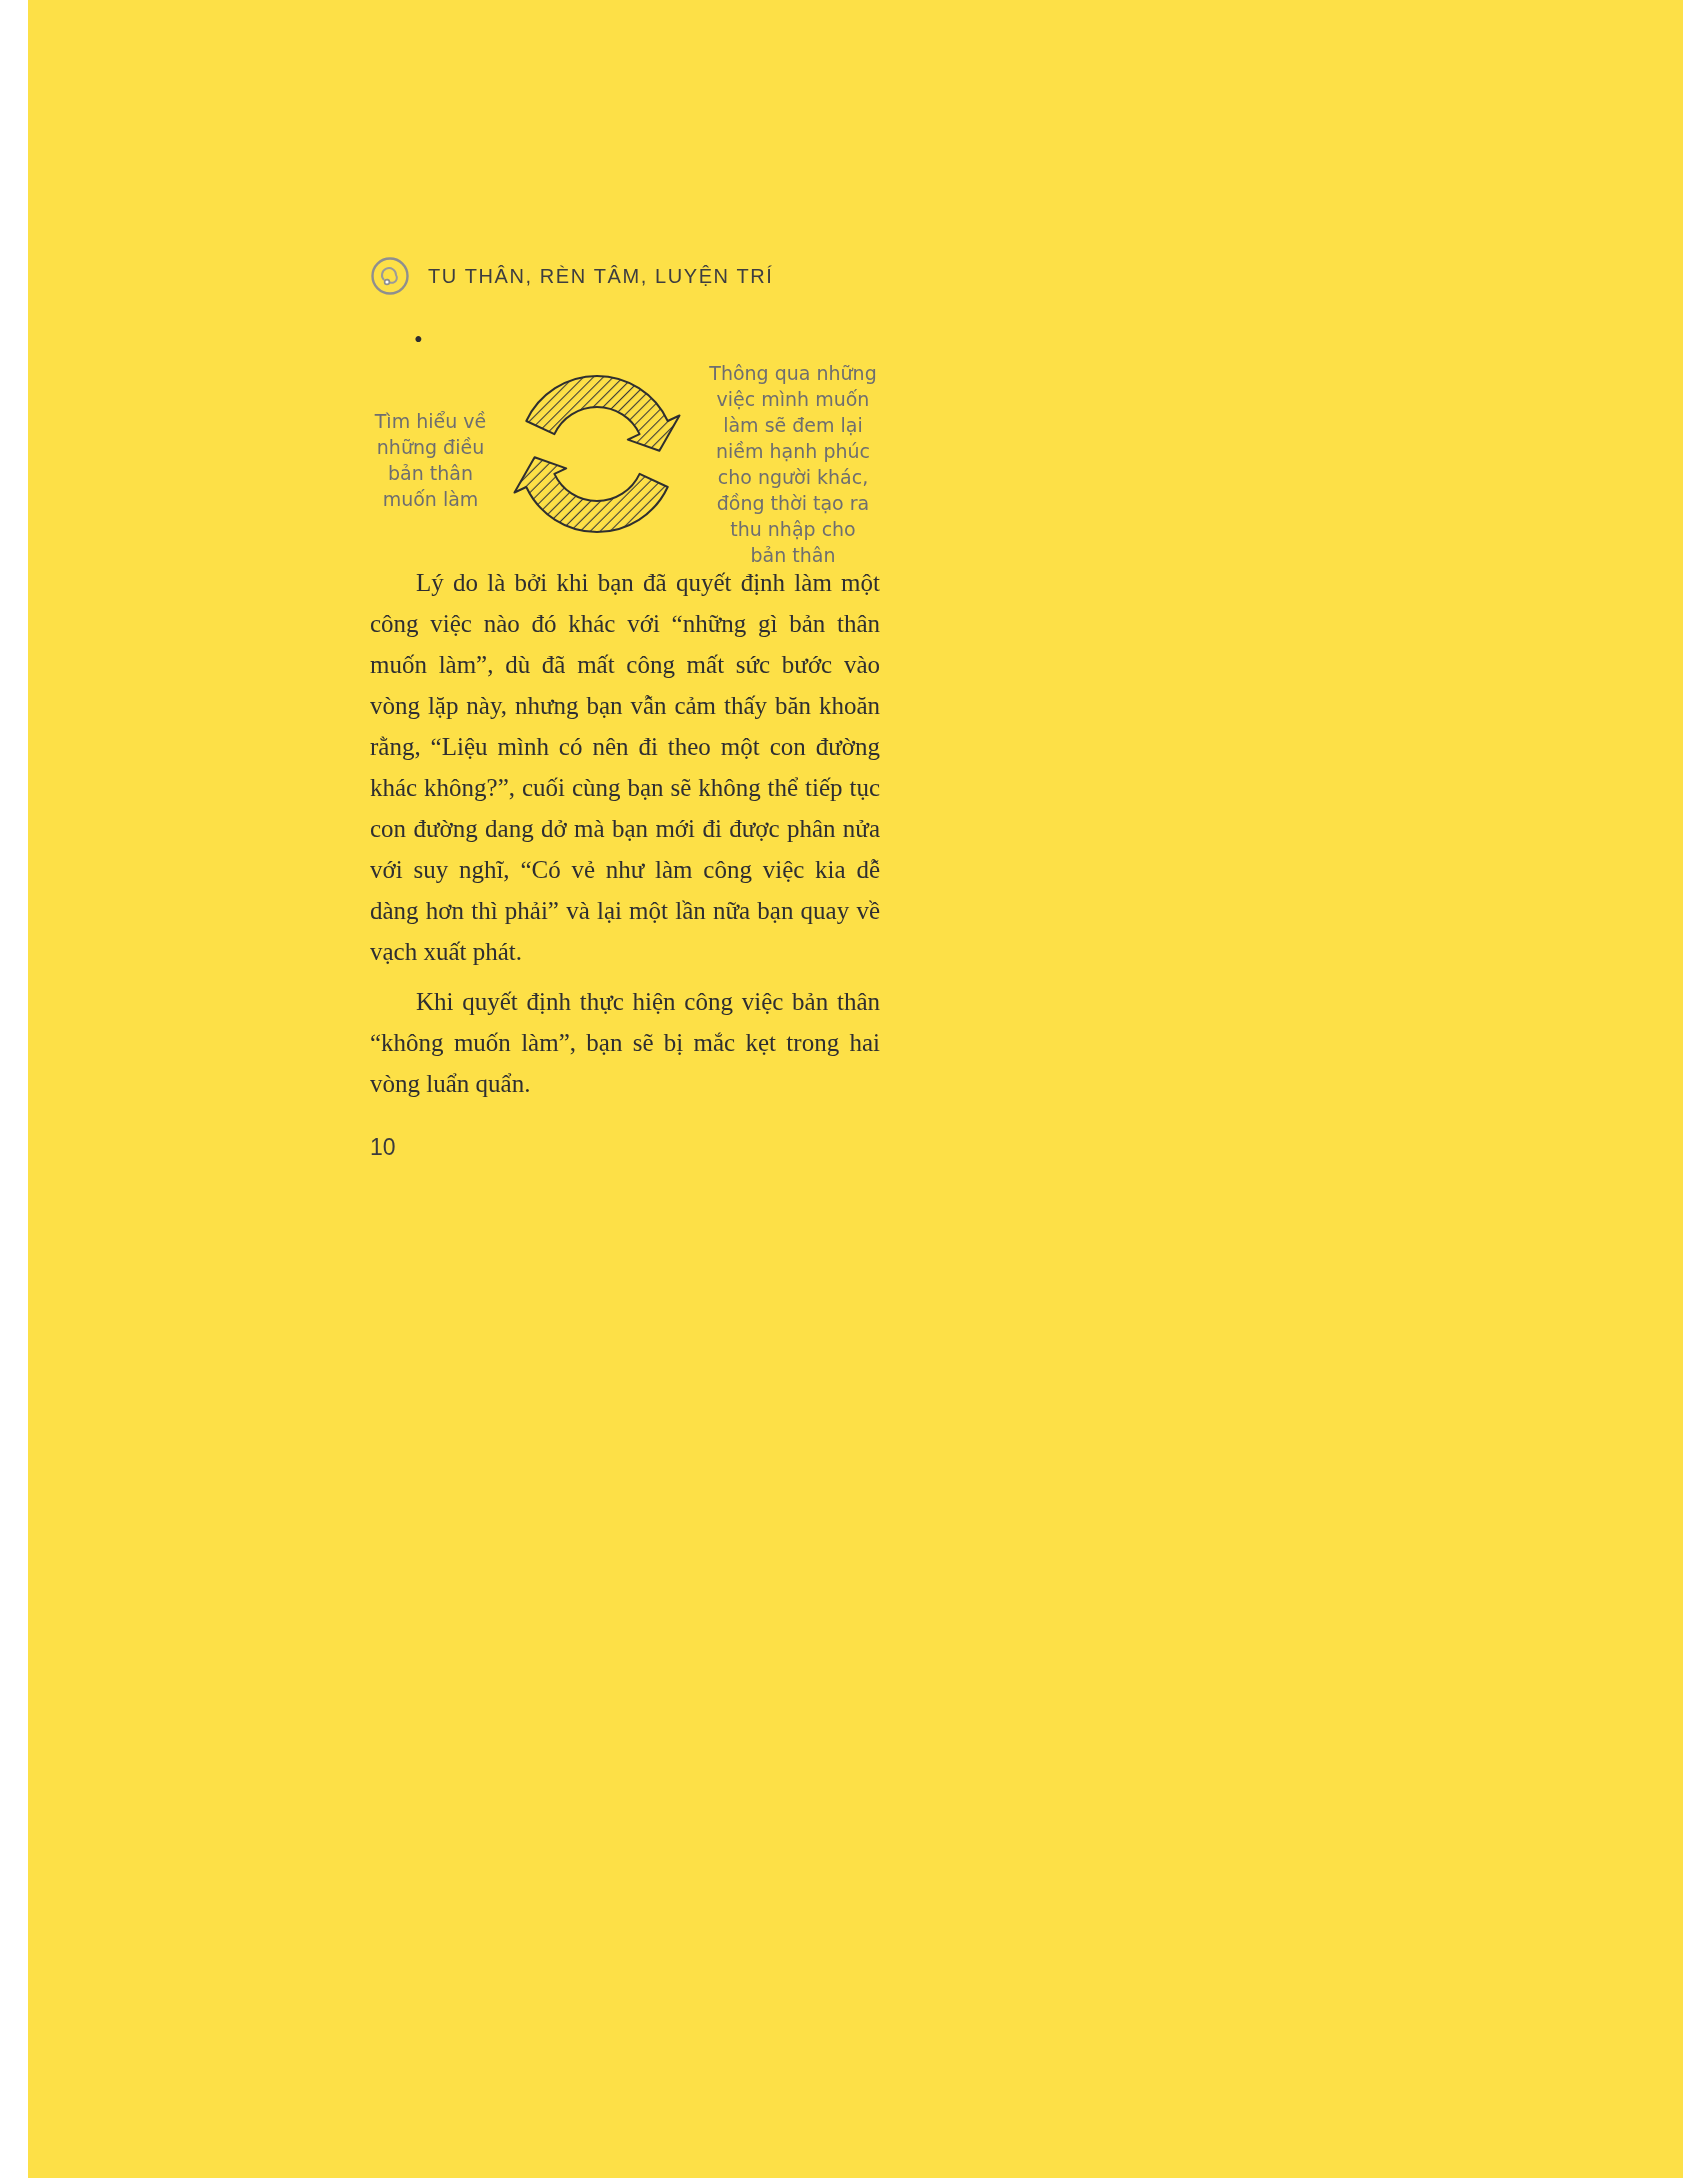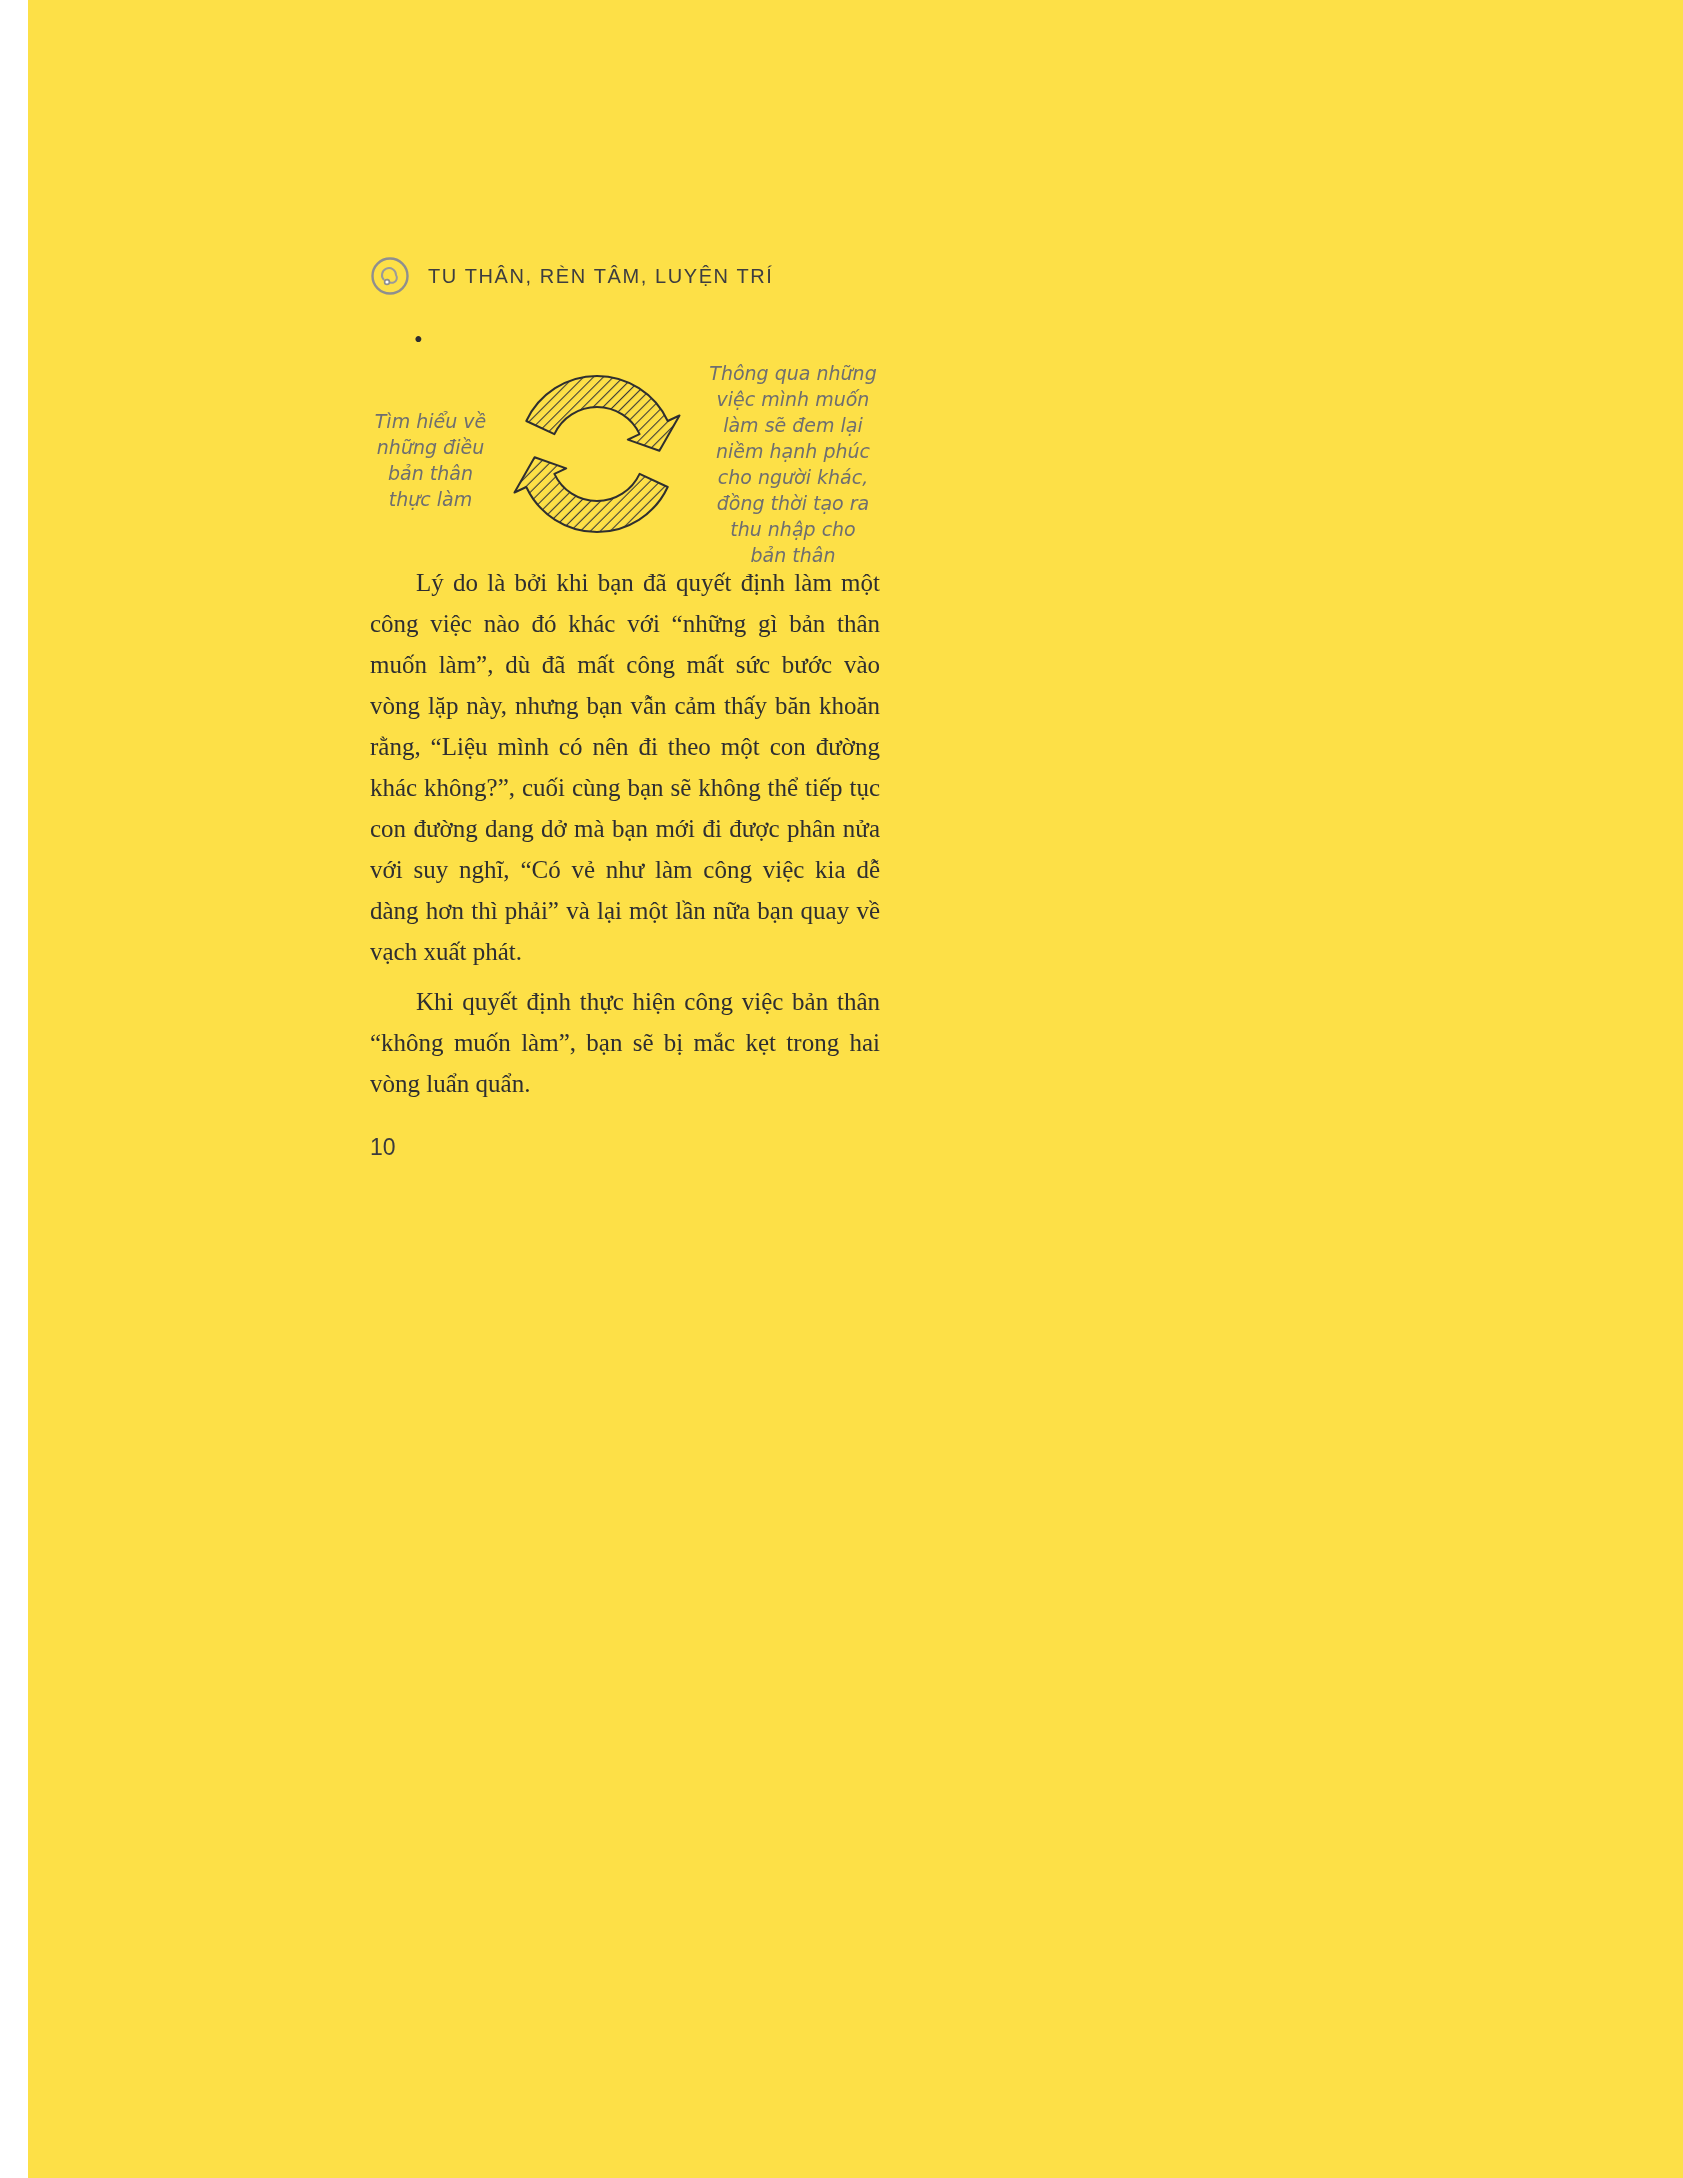--- a/index.html
+++ b/index.html
@@ -69,21 +69,20 @@
     margin-top: 4px;
     font-family: "DejaVu Sans", sans-serif;
     color: #6e6e70;
   }
   .diagram-label {
     position: absolute;
     font-size: 19px;
     line-height: 26px;
     text-align: center;
     white-space: pre-line;
-    font-style: italic;
   }
   .diagram-label.left {
     left: 0;
     top: 44px;
     width: 121px;
   }
   .diagram-label.right {
     left: 335px;
     top: -4px;
     width: 176px;
@@ -131,21 +130,21 @@
     </div>
 
     <div class="bullet-row">
       <span class="bullet-marker">•</span>
     </div>
 
     <div class="diagram">
       <div class="diagram-label left">Tìm hiểu về
 những điều
 bản thân
-thực làm</div>
+muốn làm</div>
 
       <svg class="cycle-svg" viewBox="0 0 200 200">
         <defs>
           <pattern id="hatch" patternUnits="userSpaceOnUse" width="7" height="7" patternTransform="rotate(45)">
             <line x1="0" y1="0" x2="0" y2="7" stroke="#3a3a3a" stroke-width="2.2"></line>
           </pattern>
         </defs>
         <g stroke="#2f2f2f" stroke-width="2" fill="url(#hatch)" stroke-linejoin="round">
           <path id="arrowHalf" d="M 29.3,67
                    A 78,78 0 0 1 170.7,67

